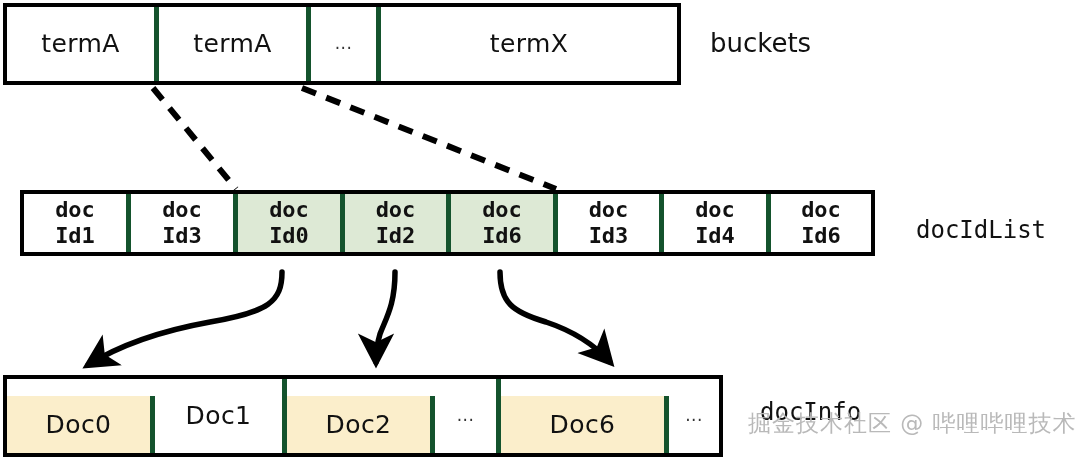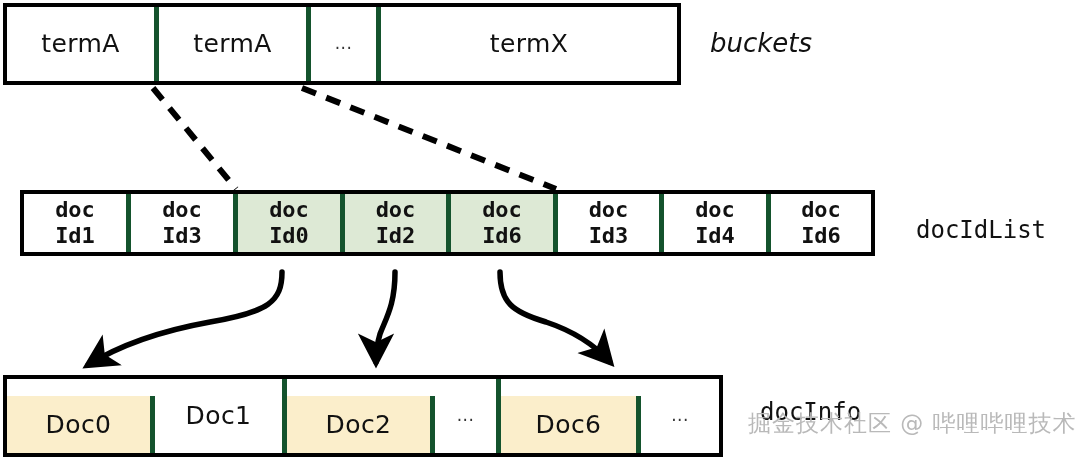--- a/index.html
+++ b/index.html
@@ -90,21 +90,21 @@
   .fill-yellow { background: #fbeecb !important; margin-top: 17px; }
 
   
   .side-label {
     position: absolute;
     font-family: "DejaVu Sans", sans-serif;
     font-size: 26px;
     color: #111111;
     white-space: nowrap;
   }
-  #label-buckets  { left: 710px; top: 28px; font-style: italic; }
+  #label-buckets  { left: 710px; top: 28px; }
   #label-docidlist{ left: 916px; top: 216px; font-family: "DejaVu Sans Mono", monospace; font-size: 24px; }
   #label-docinfo  { left: 760px; top: 398px; font-family: "DejaVu Sans Mono", monospace; font-size: 24px; }
 
   
   #watermark {
     position: absolute;
     left: 748px;
     top: 408px;
     font-family: "DejaVu Sans", sans-serif;
     font-size: 23px;
@@ -154,21 +154,21 @@
 Id6</div>
   </div>
 
   <div class="side-label" id="label-docidlist">docIdList</div>
 
   <div class="row" id="docinfo-row">
     <div class="cell fill-yellow" style="width:148px">Doc0</div>
     <div class="cell" style="width:132px">Doc1</div>
     <div class="cell fill-yellow" style="width:148px">Doc2</div>
     <div class="cell ellipsis" style="width:66px">...</div>
-    <div class="cell fill-yellow" style="width:140px">Doc6</div>
+    <div class="cell fill-yellow" style="width:168px">Doc6</div>
     <div class="cell ellipsis" style="flex:1">...</div>
   </div>
 
   <div class="side-label" id="label-docinfo">docInfo</div>
 
   <div id="watermark">掘金技术社区 @ 哔哩哔哩技术</div>
 
   <svg id="connectors" viewBox="0 0 1080 464">
     <defs>
       <marker id="arrowhead" markerWidth="7" markerHeight="7" refX="5.2" refY="3.5" orient="auto" markerUnits="strokeWidth">

